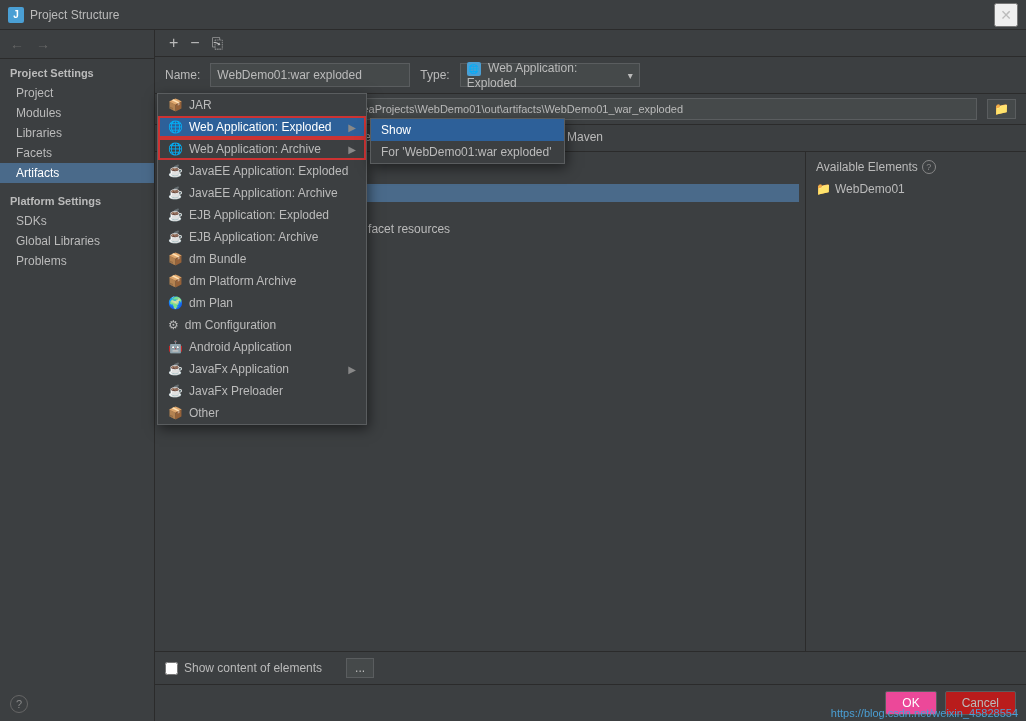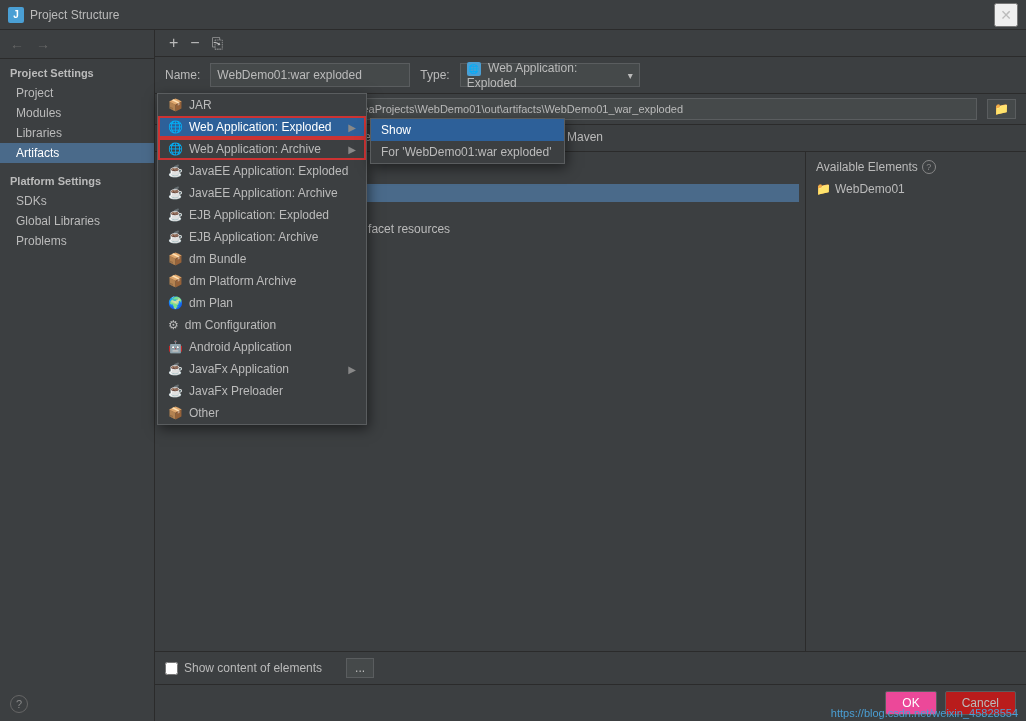--- a/index.html
+++ b/index.html
@@ -452,20 +452,23 @@
     <div class="sidebar-section-header">Project Settings</div>
 
     <div class="sidebar-item">
       <span>Project</span>
     </div>
     <div class="sidebar-item">
       <span>Modules</span>
     </div>
     <div class="sidebar-item">
       <span>Libraries</span>
+    </div>
+    <div class="sidebar-item">
+      <span>Facets</span>
     </div>
     <div class="sidebar-item active">
       <span>Artifacts</span>
     </div>
 
     <div class="sidebar-section-header2">Platform Settings</div>
 
     <div class="sidebar-item">
       <span>SDKs</span>
     </div>

